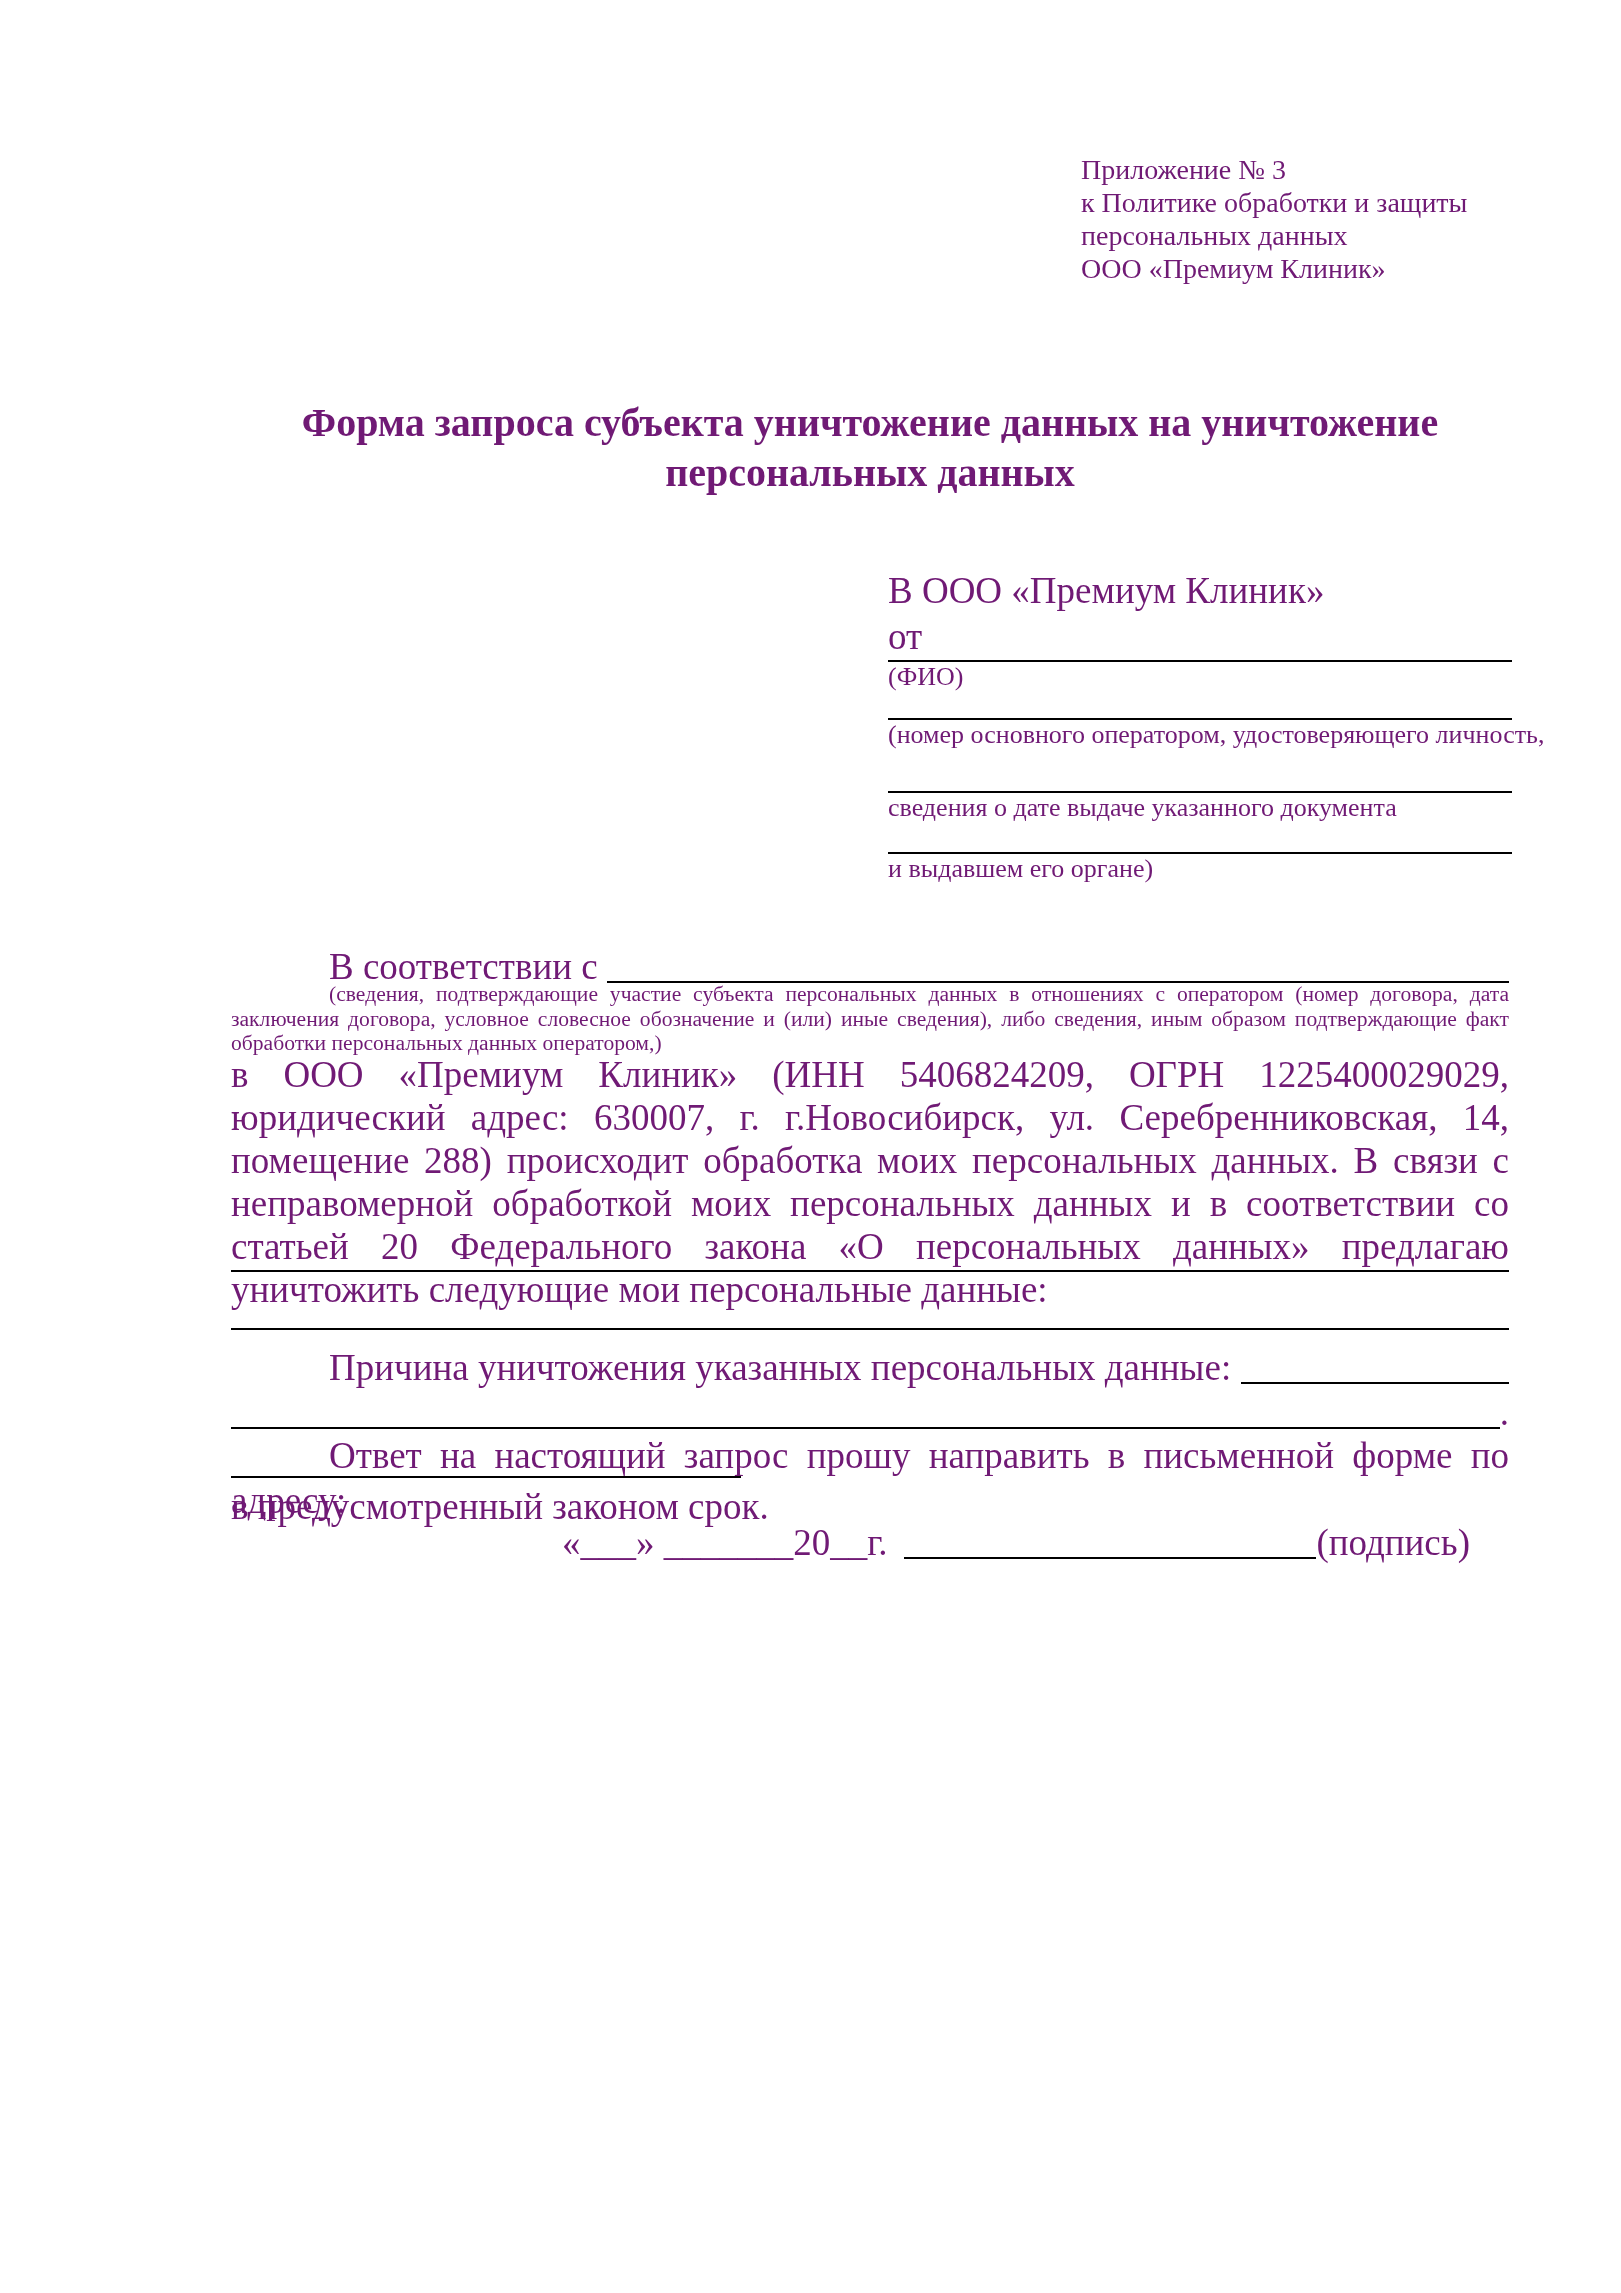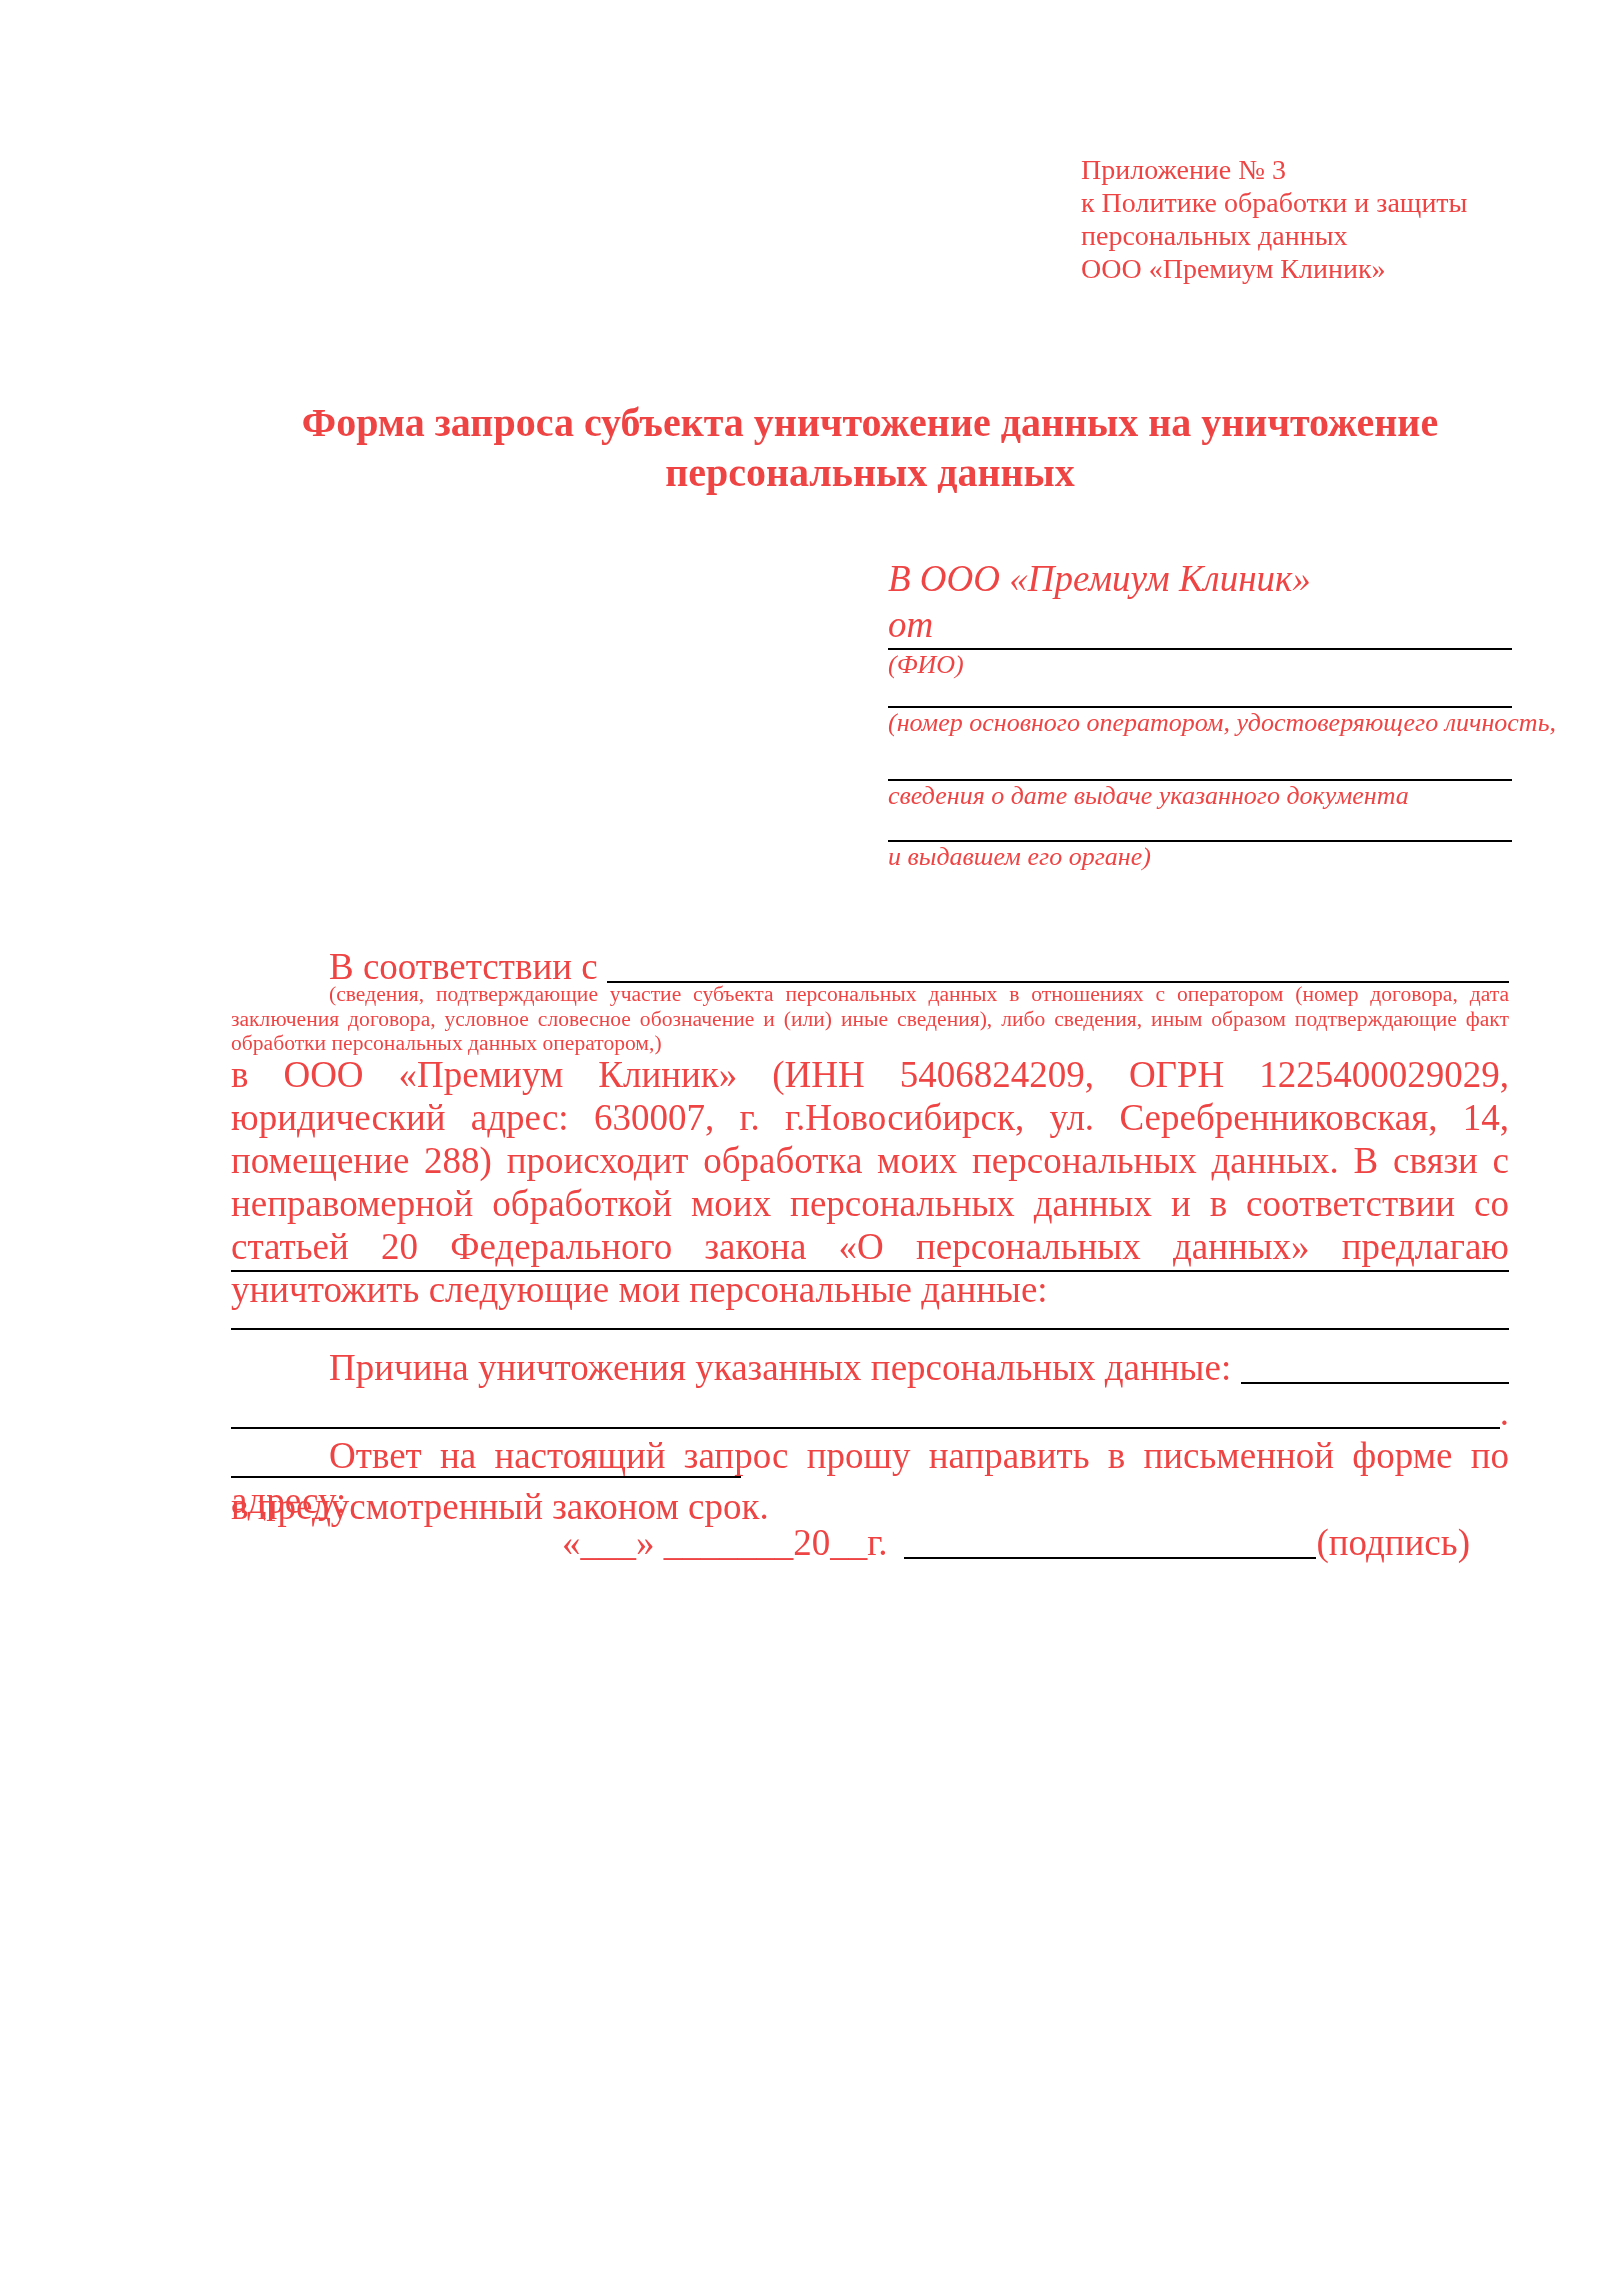--- a/index.html
+++ b/index.html
@@ -1,21 +1,21 @@
 <!DOCTYPE html>
 <html><head>
 <meta charset="utf-8">
 <style>
   html, body { margin: 0; padding: 0; background: #ffffff; }
   .page {
     position: relative;
     width: 1621px;
     height: 1899px;
     background: #ffffff;
-    color: #ef4444;
+    color: #701a75;
     font-family: "Liberation Serif", "DejaVu Serif", serif;
     overflow: hidden;
   }
   
   .appendix {
     position: absolute;
     left: 1081px;
     top: 153px;
     font-size: 28px;
     line-height: 33px;
@@ -29,25 +29,24 @@
     width: 1278px;
     text-align: center;
     font-weight: bold;
     font-size: 40px;
     line-height: 50px;
   }
   
   .addressee {
     position: absolute;
     left: 888px;
-    top: 556px;
+    top: 568px;
     width: 624px;
     font-size: 37px;
     line-height: 46px;
-    font-style: italic;
   }
   .addressee .caption {
     font-size: 26px;
     line-height: 29px;
     text-align: left;
     white-space: nowrap;
   }
   .u-line { height: 0; border-bottom: 2.9px solid #000; }
   .mt27 { margin-top: 26.5px; }
   .mt43 { margin-top: 42px; }

